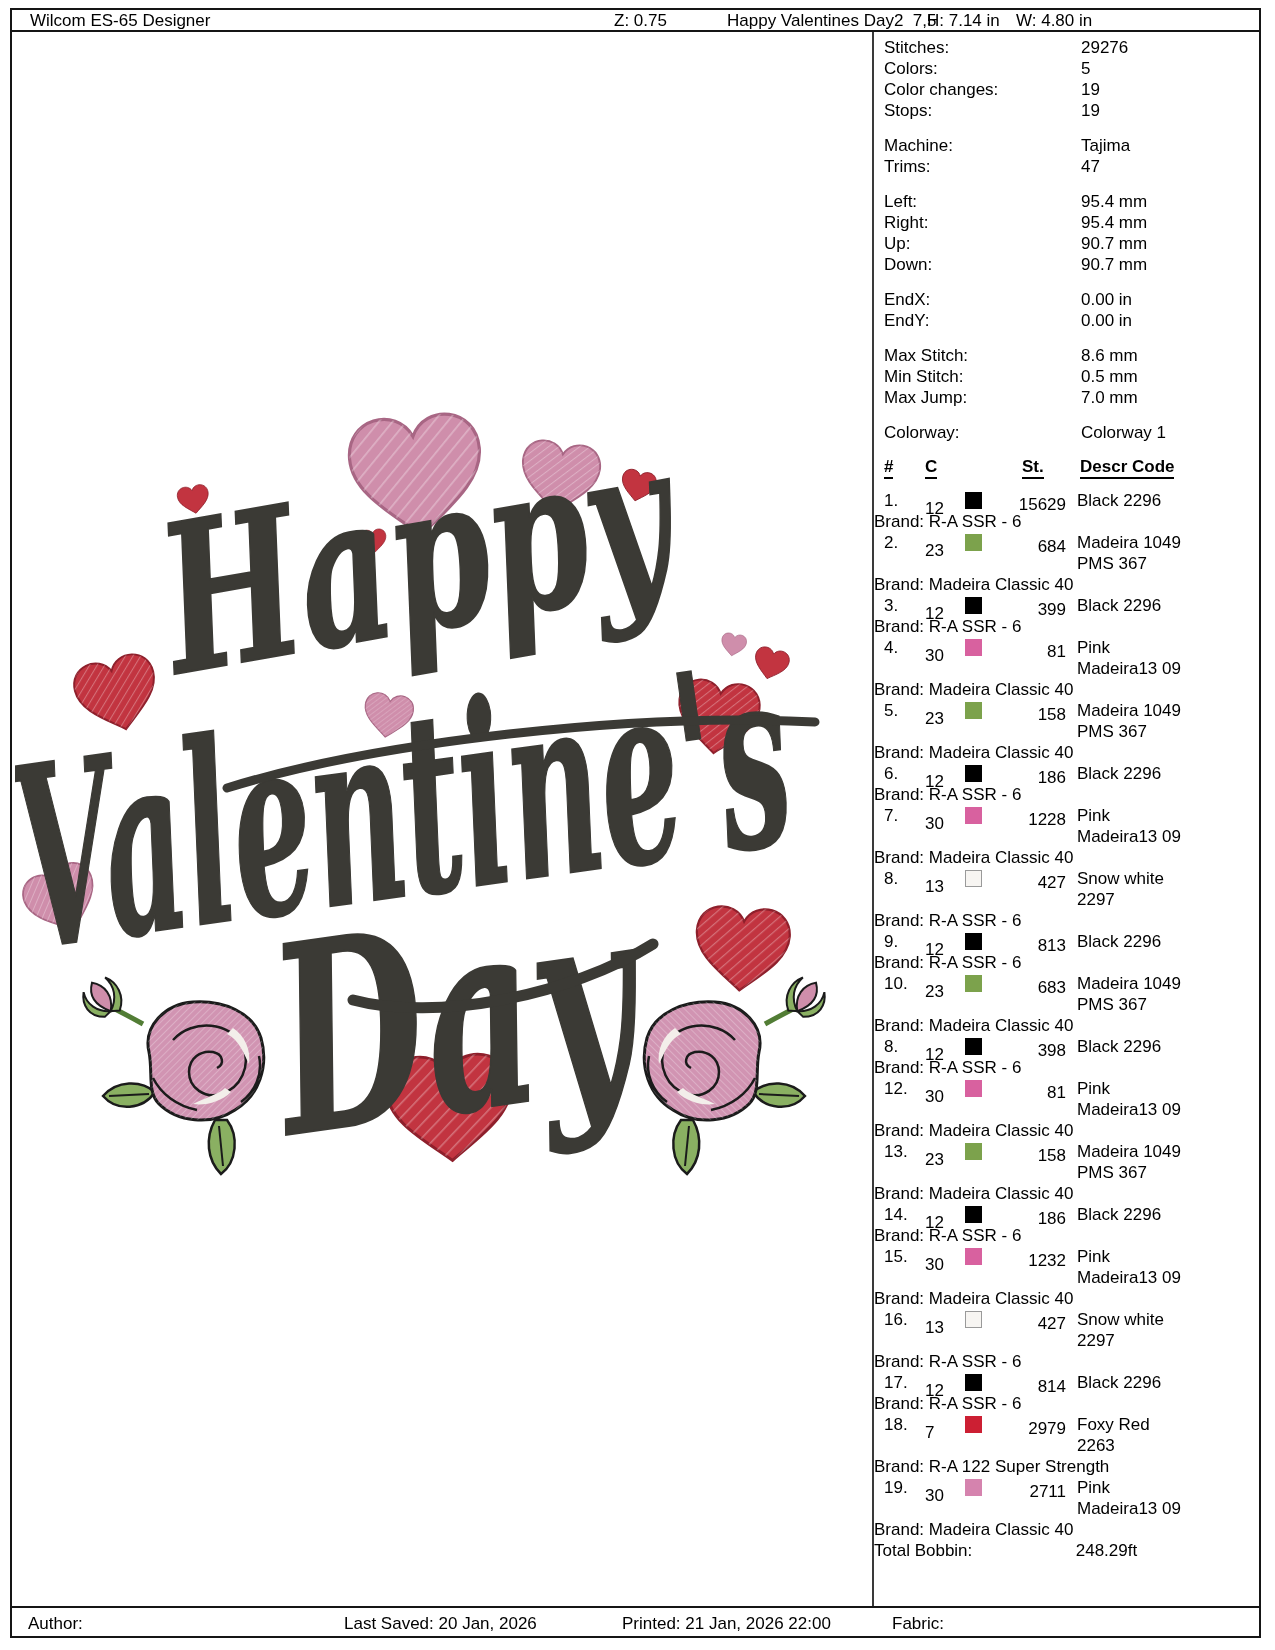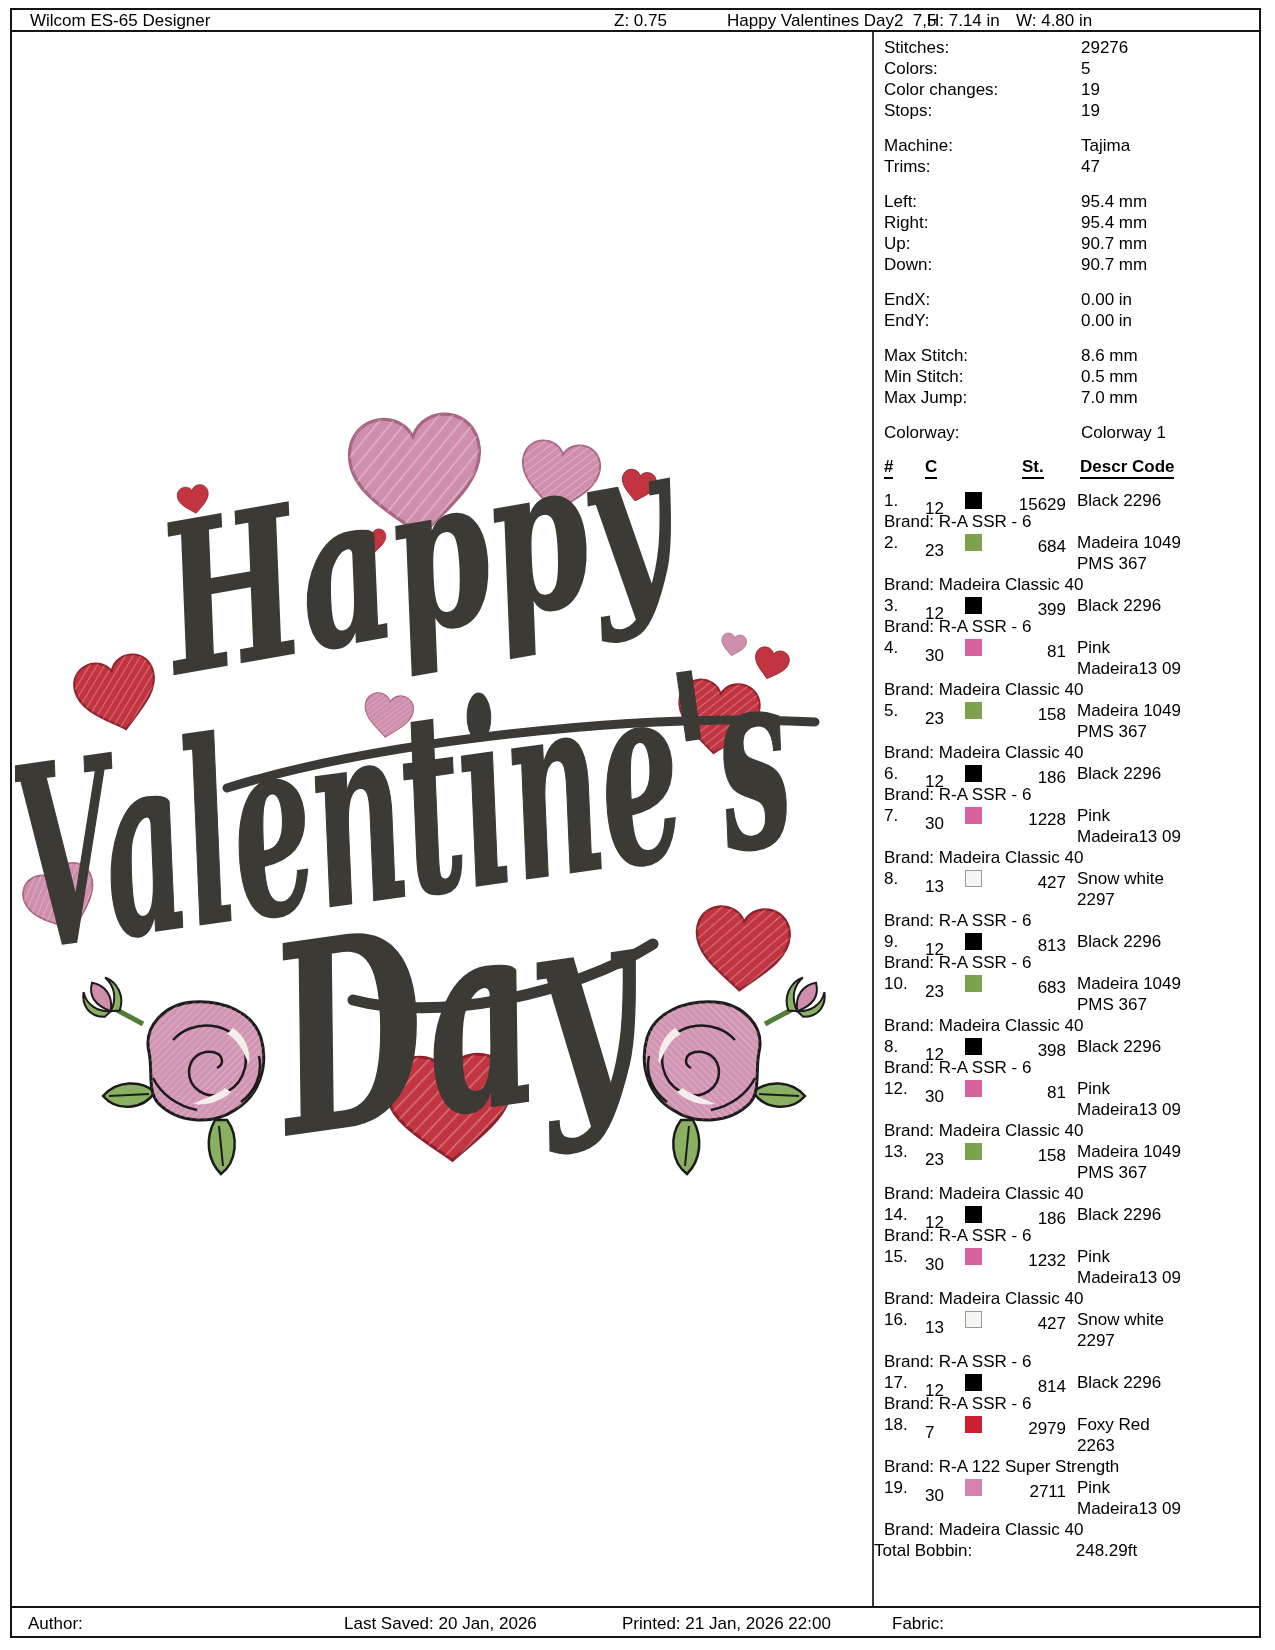--- a/index.html
+++ b/index.html
@@ -39,21 +39,21 @@
   .th-st{left:148px;}
   .th-descr{left:206px;}
 
   .t-row{position:relative;padding-left:203px;min-height:21px;}
   .t-num{position:absolute;left:10px;top:0;}
   .t-c{position:absolute;left:51px;top:8px;}
   .t-sw{position:absolute;left:91px;top:2px;width:17px;height:17px;}
   .t-sw.sw-border{border:1px solid #9a9a9a;box-sizing:border-box;}
   .t-st{position:absolute;left:116px;top:4px;width:76px;text-align:right;}
   .t-desc div{height:21px;}
-  .t-brand{padding-left:10px;height:21px;}
+  .t-brand{height:21px;}
   .t-total{position:relative;height:21px;margin-top:0px;}
   .t-total .s-label{width:197px;}
 
   
   .design{position:absolute;left:15px;top:390px;width:815px;height:810px;}
   .design text{font-family:"DejaVu Serif",serif;font-style:italic;font-weight:bold;
                fill:var(--ink);stroke:var(--ink);stroke-width:2px;}
   .swash{stroke:var(--ink);fill:none;stroke-linecap:round;}
   .h-red{fill:var(--red);stroke:var(--red-dk);stroke-width:1.5px;}
   .h-pink{fill:var(--pink);stroke:var(--pink-dk);stroke-width:1.5px;}

